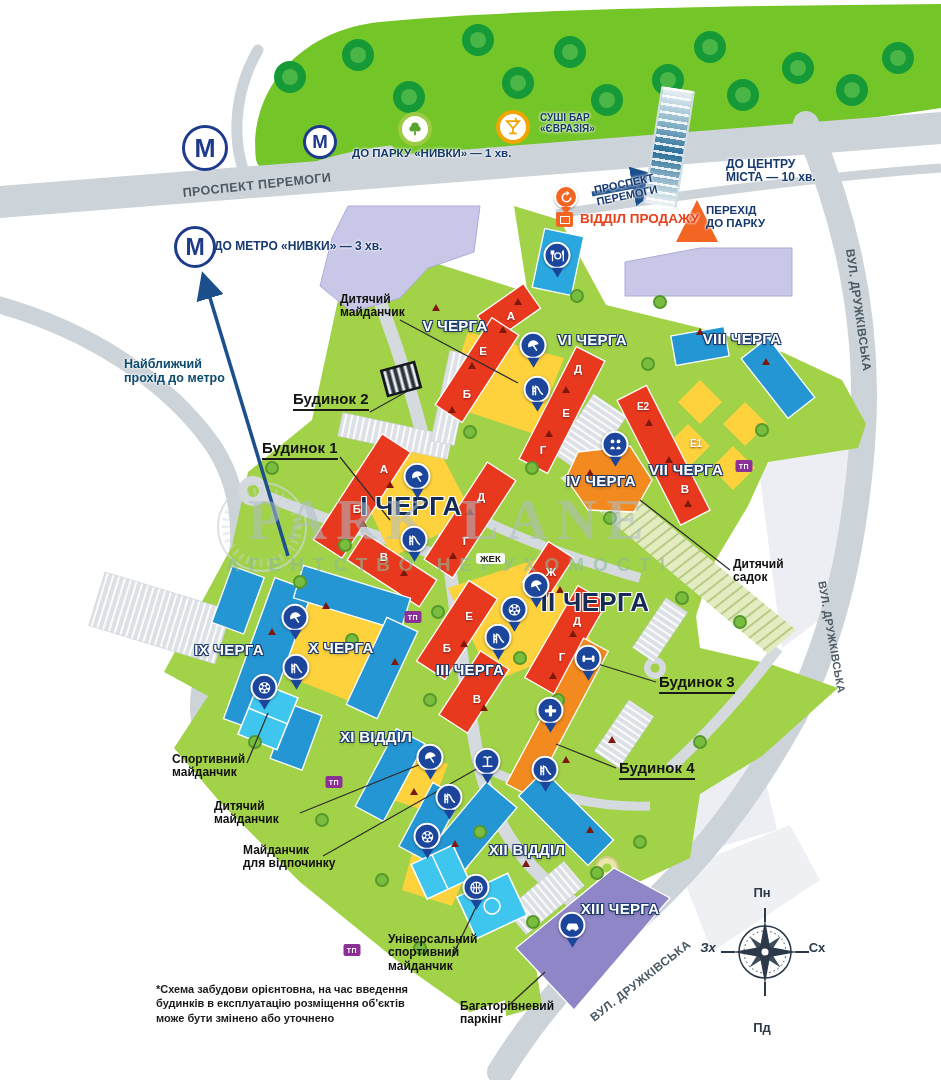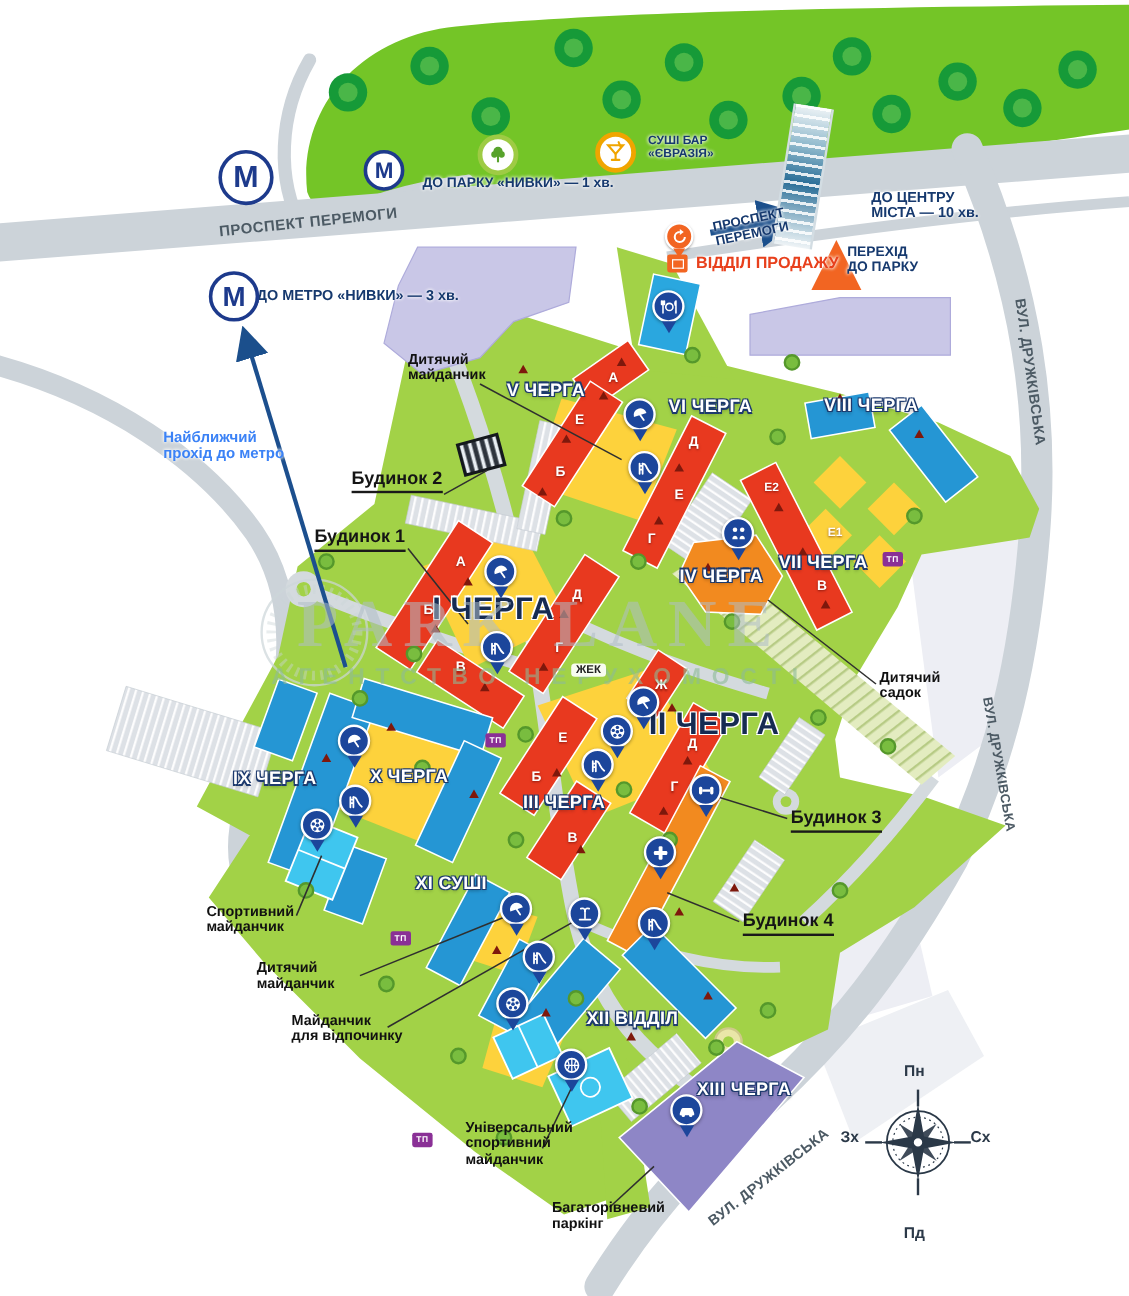--- a/index.html
+++ b/index.html
@@ -423,31 +423,34 @@
             <path d="M8,0.8 L11.5,3.5 L8,6.2 Z" fill="#fff"></path>
           </svg>
     </div>
   </div>
   <div class="sales-sq">
         <i></i>
       </div>
 
   <div class="zhek">ЖЕК</div>
 
+  <div class="footnote">*Схема забудови орієнтовна, на час введення
+будинків в експлуатацію розміщення об'єктів
+може бути змінено або уточнено</div>
 <div class="lbl phase phase-outline" style="left: 455px; top: 326px;">V ЧЕРГА</div>
       <div class="lbl phase phase-outline" style="left: 592px; top: 340px;">VI ЧЕРГА</div>
-      <div class="lbl phase phase-outline" style="left: 726px; top: 339px;">VIII ЧЕРГА</div>
+      <div class="lbl phase phase-outline" style="left: 742px; top: 339px;">VIII ЧЕРГА</div>
       <div class="lbl phase phase-outline" style="left: 686px; top: 470px;">VII ЧЕРГА</div>
       <div class="lbl phase phase-outline" style="left: 601px; top: 481px;">IV ЧЕРГА</div>
       <div class="lbl phase phase-dark" style="left: 411px; top: 507px;">І ЧЕРГА</div>
       <div class="lbl phase phase-dark" style="left: 595px; top: 603px;">ІІ ЧЕРГА</div>
       <div class="lbl phase phase-outline" style="left: 470px; top: 670px;">ІІІ ЧЕРГА</div>
       <div class="lbl phase phase-outline" style="left: 229px; top: 650px;">IX ЧЕРГА</div>
       <div class="lbl phase phase-outline" style="left: 341px; top: 648px;">X ЧЕРГА</div>
-      <div class="lbl phase phase-outline" style="left: 376px; top: 737px;">XI СУШІ</div>
+      <div class="lbl phase phase-outline" style="left: 376px; top: 737px;">XI ВІДДІЛ</div>
       <div class="lbl phase phase-outline" style="left: 527px; top: 850px;">XII ВІДДІЛ</div>
       <div class="lbl phase phase-outline" style="left: 620px; top: 909px;">XIII ЧЕРГА</div>
       <div class="lbl unit" style="left: 511px; top: 316px;">А</div>
       <div class="lbl unit" style="left: 483px; top: 351px;">Е</div>
       <div class="lbl unit" style="left: 467px; top: 394px;">Б</div>
       <div class="lbl unit" style="left: 578px; top: 369px;">Д</div>
       <div class="lbl unit" style="left: 566px; top: 413px;">Е</div>
       <div class="lbl unit" style="left: 543px; top: 450px;">Г</div>
       <div class="lbl unit unit-sm" style="left: 643px; top: 407px;">Е2</div>
       <div class="lbl unit unit-sm" style="left: 664px; top: 444px; margin-left: 32px;">Е1</div>
@@ -483,33 +486,33 @@
       <div class="lbl callout" style="left: 432px; top: 1000px; margin-left: 28px;">Багаторівневий
 паркінг</div>
       <div class="lbl dir" style="left: 352px; top: 147px; font-size: 11.5px;">ДО ПАРКУ «НИВКИ» — 1 хв.</div>
       <div class="lbl dir" style="left: 214px; top: 240px; font-size: 12px;">ДО МЕТРО «НИВКИ» — 3 хв.</div>
       <div class="lbl dir" style="left: 726px; top: 158px; font-size: 12px;">ДО ЦЕНТРУ
 МІСТА — 10 хв.</div>
       <div class="lbl dir" style="left: 706px; top: 204px; font-size: 11.5px;">ПЕРЕХІД
 ДО ПАРКУ</div>
       <div class="lbl dir" style="left: 540px; top: 112px; font-size: 10px;">СУШІ БАР
 «ЄВРАЗІЯ»</div>
-      <div class="lbl dir" style="left: 136px; top: 357px; font-size: 12.5px; color: #3b82f6;">Найближчий
+      <div class="lbl dir" style="left: 124px; top: 357px; font-size: 12.5px; color: #0c4a6e;">Найближчий
 прохід до метро</div>
       <div class="lbl dir" style="left: 580px; top: 211px; font-size: 13.5px; color: rgb(232, 64, 28);">ВІДДІЛ ПРОДАЖУ</div>
       <div class="lbl dir" style="left: 593px; top: 184px; font-size: 11px; transform: rotate(-12deg); transform-origin: 0px 0px;">ПРОСПЕКТ
 ПЕРЕМОГИ</div>
       <div class="lbl road-lbl" style="left: 182px; top: 186px; font-size: 12.5px; transform: rotate(-6deg);">ПРОСПЕКТ ПЕРЕМОГИ</div>
       <div class="lbl road-lbl" style="left: 856px; top: 248px; font-size: 12px; transform: rotate(82deg);">ВУЛ. ДРУЖКІВСЬКА</div>
       <div class="lbl road-lbl" style="left: 828px; top: 580px; font-size: 11px; transform: rotate(80deg);">ВУЛ. ДРУЖКІВСЬКА</div>
       <div class="lbl road-lbl" style="left: 588px; top: 1014px; font-size: 12px; transform: rotate(-38deg);">ВУЛ. ДРУЖКІВСЬКА</div>
       <div class="lbl compass-lbl" style="left: 762px; top: 893px;">Пн</div>
       <div class="lbl compass-lbl" style="left: 817px; top: 948px;">Сх</div>
       <div class="lbl compass-lbl" style="left: 762px; top: 1004px; margin-top: 24px;">Пд</div>
-      <div class="lbl compass-lbl" style="left: 708px; top: 948px;">Зх</div>
+      <div class="lbl compass-lbl" style="left: 708px; top: 948px; font-style: italic;">Зх</div>
       <div class="m-badge" style="left: 205px; top: 148px; width: 46px; height: 46px; font-size: 25.3px;">М</div>
       <div class="m-badge" style="left: 320px; top: 142px; width: 34px; height: 34px; font-size: 18.7px;">М</div>
       <div class="m-badge" style="left: 195px; top: 247px; width: 42px; height: 42px; font-size: 23.1px;">М</div>
       <div class="tp" style="left: 413px; top: 617px;">ТП</div>
       <div class="tp" style="left: 744px; top: 466px;">ТП</div>
       <div class="tp" style="left: 334px; top: 782px;">ТП</div>
       <div class="tp" style="left: 352px; top: 950px;">ТП</div>
       <div class="pin" style="left: 557px; top: 258px;">
         <div class="head">
           <svg viewBox="0 0 16 16">

